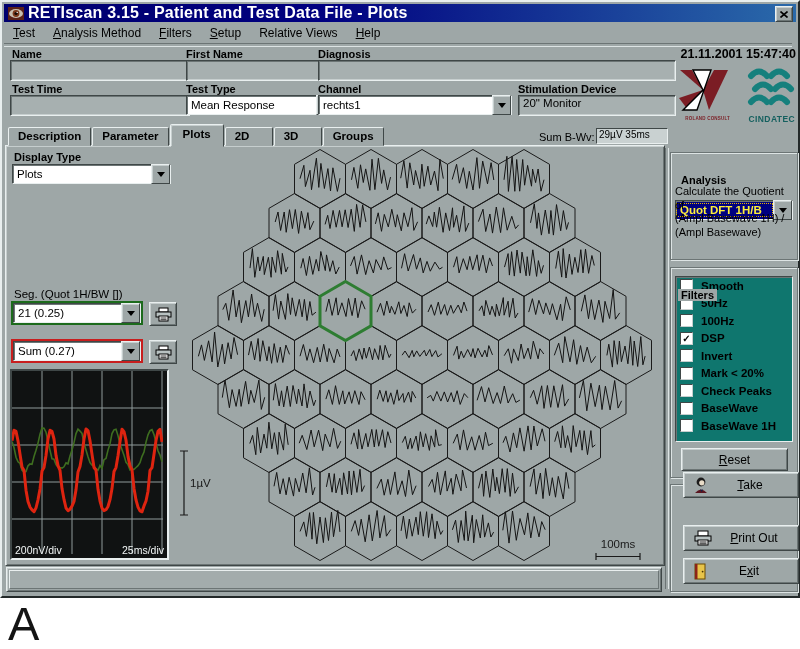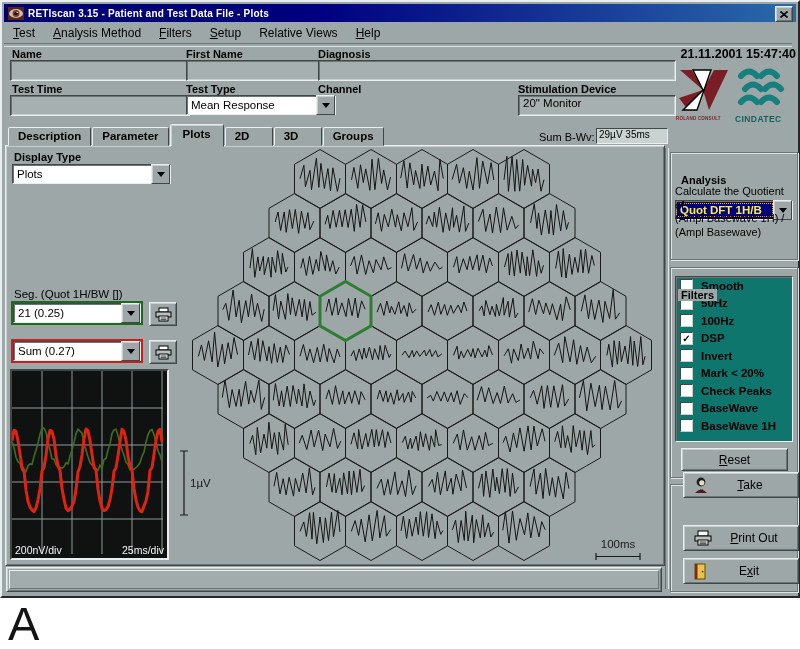--- a/index.html
+++ b/index.html
@@ -10,37 +10,37 @@
   .raised{background:#9ea7a7;border:1px solid;border-color:#e9efef #3f4747 #3f4747 #e9efef;
     box-shadow:inset 1px 1px 0 #c6cece, inset -1px -1px 0 #6c7575;}
   .sunken{background:#a7b0b0;border:1px solid;border-color:#3f4747 #e9efef #e9efef #3f4747;
     box-shadow:inset 1px 1px 0 #6c7575, inset -1px -1px 0 #c6cece;}
   .groovebox{border:1px solid #6c7575;box-shadow:1px 1px 0 #dde4e4, inset 1px 1px 0 #dde4e4;}
   
   #titlebar{position:absolute;left:2px;top:2px;width:788px;height:18px;
     background:linear-gradient(90deg,#00006e 0%,#000080 40%,#2a6aaa 100%);
     display:flex;align-items:center;padding:0 2px;}
   #title-icon{width:16px;height:13px;margin:0 4px 0 2px;flex:0 0 auto;}
-  #title-text{color:#ffffff;font-weight:bold;font-size:10px;letter-spacing:.2px;white-space:nowrap;}
+  #title-text{color:#ffffff;font-weight:bold;font-size:16px;letter-spacing:.2px;white-space:nowrap;}
   #close-btn{position:absolute;right:3px;top:2px;width:16px;height:14px;display:flex;align-items:center;justify-content:center;}
   #menubar{position:absolute;left:2px;top:21px;width:788px;height:19px;display:flex;align-items:center;font-size:12px;color:#000;}
   .menu-item{padding:1px 9px;white-space:nowrap;}
   .hline{position:absolute;left:2px;width:788px;height:2px;border-top:1px solid #6c7575;border-bottom:1px solid #dde4e4;}
   
   .lbl{position:absolute;font-size:11px;font-weight:bold;color:#000;white-space:nowrap;}
   .lbl-n{position:absolute;font-size:11px;color:#000;white-space:nowrap;}
   .field{position:absolute;height:17px;font-size:11.5px;color:#000;padding:1px 4px;overflow:hidden;white-space:nowrap;}
   .combo{position:absolute;height:18px;background:#ffffff;border:1px solid;border-color:#3f4747 #e9efef #e9efef #3f4747;
     box-shadow:inset 1px 1px 0 #6c7575;display:flex;align-items:center;}
   .combo .txt{flex:1;font-size:11.5px;color:#000;padding:0 4px;white-space:nowrap;overflow:hidden;}
   .arrowbtn{width:17px;height:100%;background:#9ea7a7;border:1px solid;border-color:#e9efef #3f4747 #3f4747 #e9efef;
     box-shadow:inset 1px 1px 0 #c6cece;display:flex;align-items:center;justify-content:center;flex:0 0 auto;}
   .tri{width:0;height:0;border-left:4px solid transparent;border-right:4px solid transparent;border-top:5px solid #000;}
   #datetime{position:absolute;left:660px;top:45px;width:134px;text-align:right;font-size:12.5px;font-weight:bold;color:#000;}
-  .logo{position:absolute;text-align:left;}
+  .logo{position:absolute;text-align:right;}
   .logo-text-r{font-size:4.5px;font-weight:bold;color:#7b1d24;letter-spacing:.2px;}
   .logo-text-c{font-size:8.5px;font-weight:bold;color:#15605f;letter-spacing:.4px;}
   
   #tabstrip{position:absolute;left:6px;top:123px;height:21px;display:flex;align-items:flex-end;z-index:3;}
   .tab{height:17px;line-height:17px;padding:0 9px;font-size:11.5px;font-weight:bold;color:#000;background:#9ea7a7;
     border:1px solid;border-color:#e9efef #3f4747 transparent #e9efef;border-radius:2px 2px 0 0;margin-right:1px;white-space:nowrap;}
   .tab.active{height:21px;line-height:19px;padding:0 12px;position:relative;top:1px;z-index:4;
     box-shadow:inset 1px 1px 0 #c6cece;}
   .tab.t2d,.tab.t3d{min-width:28px;text-align:left;}
   #sum-label{position:absolute;left:537px;top:129px;font-size:11px;color:#000;}
@@ -127,20 +127,26 @@
     <div class="lbl" style="left:10px;top:81px">Test Time</div>
     <div class="field sunken" style="left:8px;top:93px;width:170px"></div>
     <div class="lbl" style="left:184px;top:81px">Test Type</div>
     <div class="combo" style="left:184px;top:93px;width:148px">
       <span class="txt">Mean Response</span>
       <span class="arrowbtn">
           <span class="tri"></span>
         </span>
     </div>
     <div class="lbl" style="left:316px;top:81px">Channel</div>
+    <div class="combo" style="left:316px;top:93px;width:192px">
+      <span class="txt">rechts1</span>
+      <span class="arrowbtn">
+          <span class="tri"></span>
+        </span>
+    </div>
     <div class="lbl" style="left:516px;top:81px">Stimulation Device</div>
     <div class="field sunken" style="left:516px;top:93px;width:148px">20" Monitor</div>
 
     <div id="datetime">21.11.2001 15:47:40</div>
     <div class="logo" style="left:674px;top:66px;width:54px">
       <svg width="54" height="44" viewBox="0 0 54 44">
         <polygon points="27,22 4,2 16,2" fill="#7b1d24"></polygon>
         <polygon points="27,22 38,2 52,2 33,42" fill="#7b1d24"></polygon>
         <polygon points="27,22 12,42 3,30" fill="#7b1d24"></polygon>
         <polygon points="27,22 17,2 35,2 21,42 7,42" fill="#ffffff" stroke="#000" stroke-width="1.4"></polygon>

